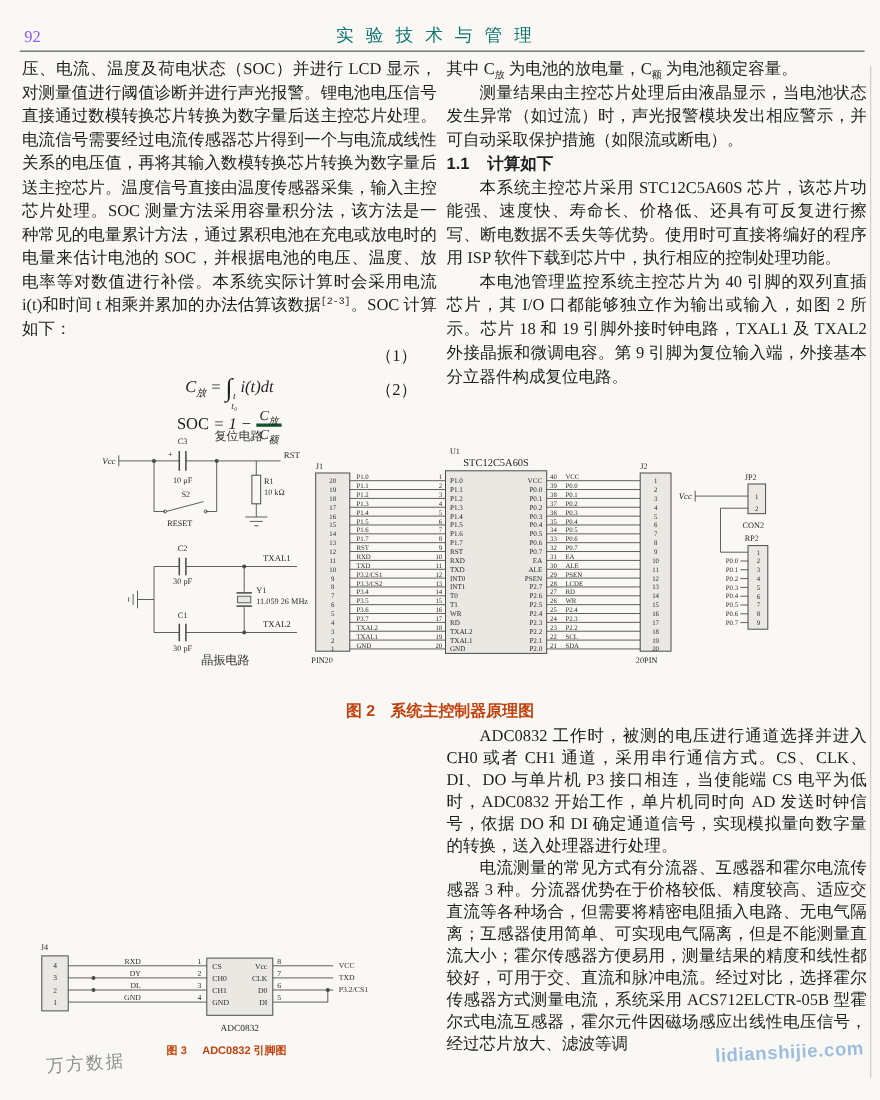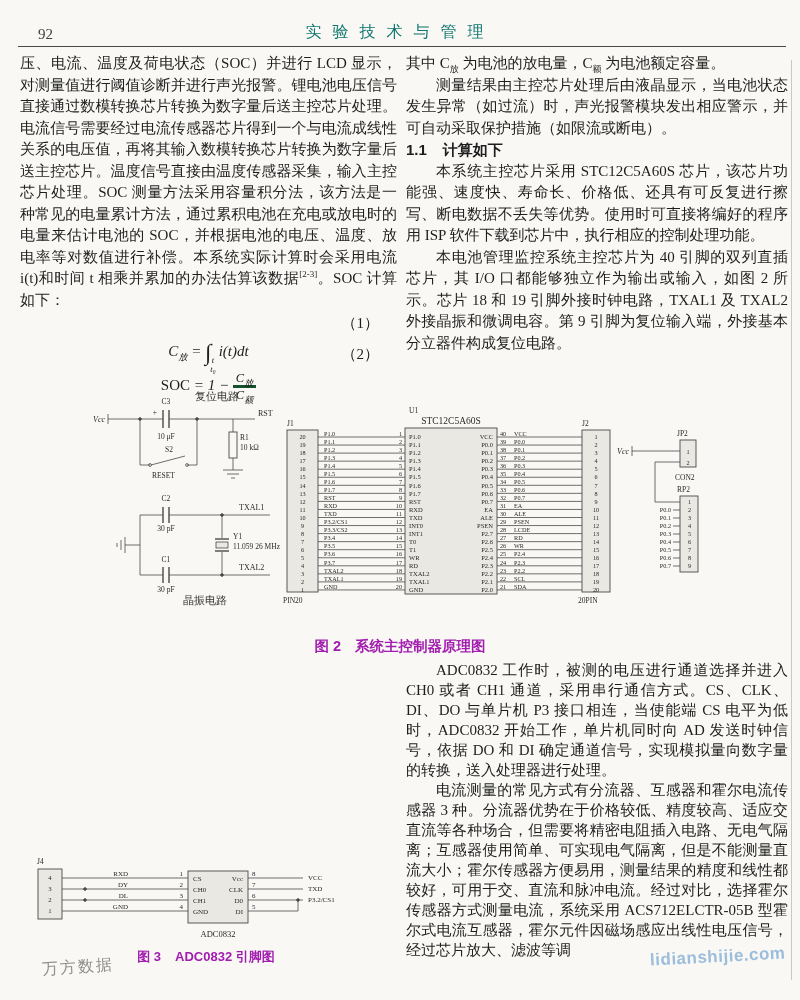--- a/index.html
+++ b/index.html
@@ -3,38 +3,38 @@
 <meta charset="utf-8">
 <style>
   html,body { margin:0; padding:0; }
   .page {
     position:relative; width:800px; height:1000px;
     background:#f9f8f5;
     font-family:"Liberation Serif","DejaVu Serif",serif;
     color:#1e1e1e; overflow:hidden;
   }
   
-  .pgnum { position:absolute; left:38px; top:26px; font-size:15px; color:#404040; }
+  .pgnum { position:absolute; left:22px; top:26px; font-size:15px; color:#8b5cf6; }
   .jtitle { position:absolute; left:0; top:22px; width:100%; text-align:center;
             font-size:16px; letter-spacing:11px; color:#0f766e; }
   .hrule { position:absolute; left:18px; top:46px; width:768px; height:0;
            border-top:1.3px solid #4a4a4a; }
   .edge-line { position:absolute; left:791px; top:60px; width:1px; height:920px;
                background:#b9b3aa; opacity:.7; }
 
   
   .col { position:absolute; text-align:justify; }
   .col p { margin:0; font-size:15px; line-height:21.5px; }
   .lcol1 { left:20px; top:53px; width:377px; }
   .rcol1 { left:406px; top:53px; width:382px; }
   .lcol2 { left:20px; top:662px; width:377px; }
   .rcol2 { left:406px; top:660px; width:382px; }
   .lcol2 p, .rcol2 p { line-height:20px; }
   .ind { text-indent:2em; }
-  sup.ref { font-size:9px; line-height:0; }
+  sup.ref { font-size:9px; line-height:0;font-family:Liberation Mono, monospace; }
   sub.ssub { font-size:9px; line-height:0; }
   .sec { font-family:"Liberation Sans","DejaVu Sans",sans-serif; font-weight:bold;
          font-size:15.5px; margin:0; }
   .lcol1 .sec, .rcol1 .sec { line-height:21.5px; }
   .lcol2 .sec, .rcol2 .sec { line-height:20px; }
   .sec .stitle { margin-left:16px; }
 
   
   .eq { position:absolute; width:377px; left:20px; font-size:15px; }
   .eq1 { top:310px; } .eq2 { top:341px; }
@@ -43,23 +43,23 @@
   .intsign { font-size:23px; font-style:normal; vertical-align:-4px; }
   .lims { display:inline-flex; flex-direction:column; font-size:8.5px; line-height:9px;
           vertical-align:-7px; margin-left:-1px; margin-right:3px; }
   .frac { display:inline-block; vertical-align:middle; text-align:center;
           font-size:12.5px; line-height:14px; }
   .fnum { display:block; border-bottom:3px solid #14532d; padding:0 3px; }
   .fden { display:block; }
 
   
   .figcap { position:absolute; font-family:"Liberation Sans","DejaVu Sans",sans-serif;
-            font-weight:bold; color:#a21caf; }
+            font-weight:bold; color:#c2410c; }
   .cap2 { left:0; top:637px; width:800px; text-align:center; font-size:14.5px; }
-  .cap3 { left:20px; top:948px; width:372px; text-align:center; font-size:13px; }
+  .cap3 { left:20px; top:948px; width:372px; text-align:center; font-size:10px; }
   .figcap .captext { margin-left:14px; }
 
   
   .wm-wf { position:absolute; left:42px; top:957px; font-size:16px; color:#8f8f8d;
            transform:rotate(-4deg); letter-spacing:2px; }
   .wm-ldsj { position:absolute; left:650px; top:947px; font-size:17px; color:#8cb4d8;
              opacity:.85; transform:rotate(-3deg); letter-spacing:.5px;
              font-family:"Liberation Sans","DejaVu Sans",sans-serif; font-weight:bold; }
 
   

